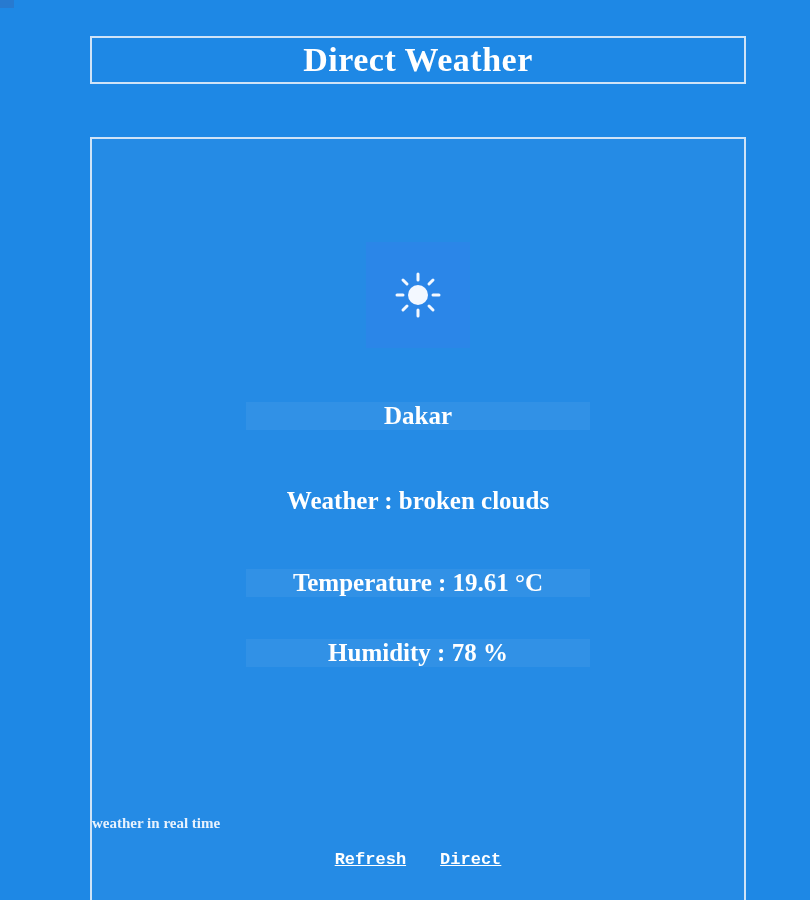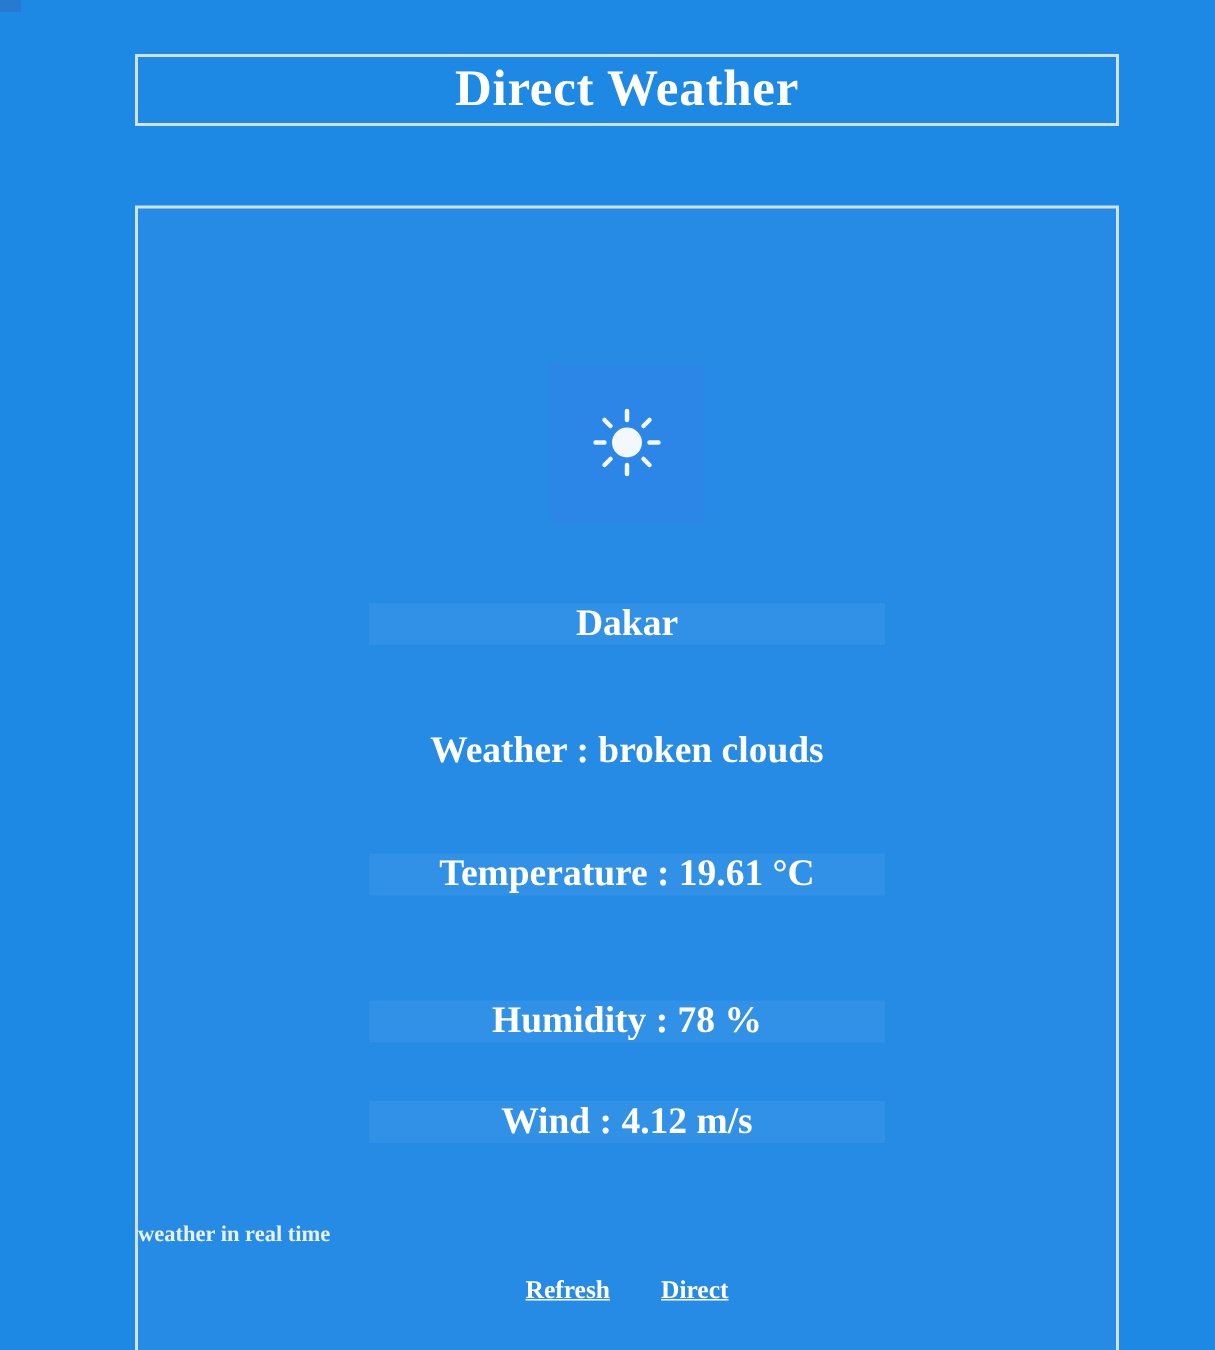--- a/index.html
+++ b/index.html
@@ -89,41 +89,42 @@
     display: flex;
     align-items: center;
     justify-content: center;
     color: #ffffff;
     font-weight: bold;
     white-space: nowrap;
   }
   .row-city    { top: 263px; font-size: 25px; }
   .row-weather { top: 348px; font-size: 25px; background: transparent; }
   .row-temp    { top: 430px; font-size: 25px; }
-  .row-hum     { top: 528px; font-size: 25px; }
+  .row-hum     { top: 500px; font-size: 25px; }
   .row-wind    { top: 595px; font-size: 25px; }
   .tagline {
     position: absolute;
     left: 0;
     right: 0;
     top: 676px;
     text-align: left;
     color: #e8f2fd;
     font-size: 15px;
     font-weight: bold;
   }
   .links {
     position: absolute;
     left: 0;
     right: 0;
     top: 711px;
     display: flex;
     align-items: center;
     justify-content: center;
     gap: 34px;
+    font-family: Liberation Mono, monospace;
   }
   .links a {
     color: #ffffff;
     font-size: 17px;
     font-weight: bold;
     text-decoration: underline;
   }
 </style>
 </head>
 <body>
@@ -155,21 +156,20 @@
             <line x1="39" y1="17" x2="43" y2="13"></line>
           </g>
         </svg>
       </span>
     </div>
 
     <div class="row row-city">Dakar</div>
     <div class="row row-weather">Weather : broken clouds</div>
     <div class="row row-temp">Temperature : 19.61 °C</div>
     <div class="row row-hum">Humidity : 78 %</div>
-    <div class="row row-wind">Wind : 4.12 m/s</div>
 
     <div class="tagline">weather in real time</div>
 
     <div class="links">
       <a href="#">Refresh</a>
       <a href="#">Direct</a>
     </div>
 
   </div>
 </div>

